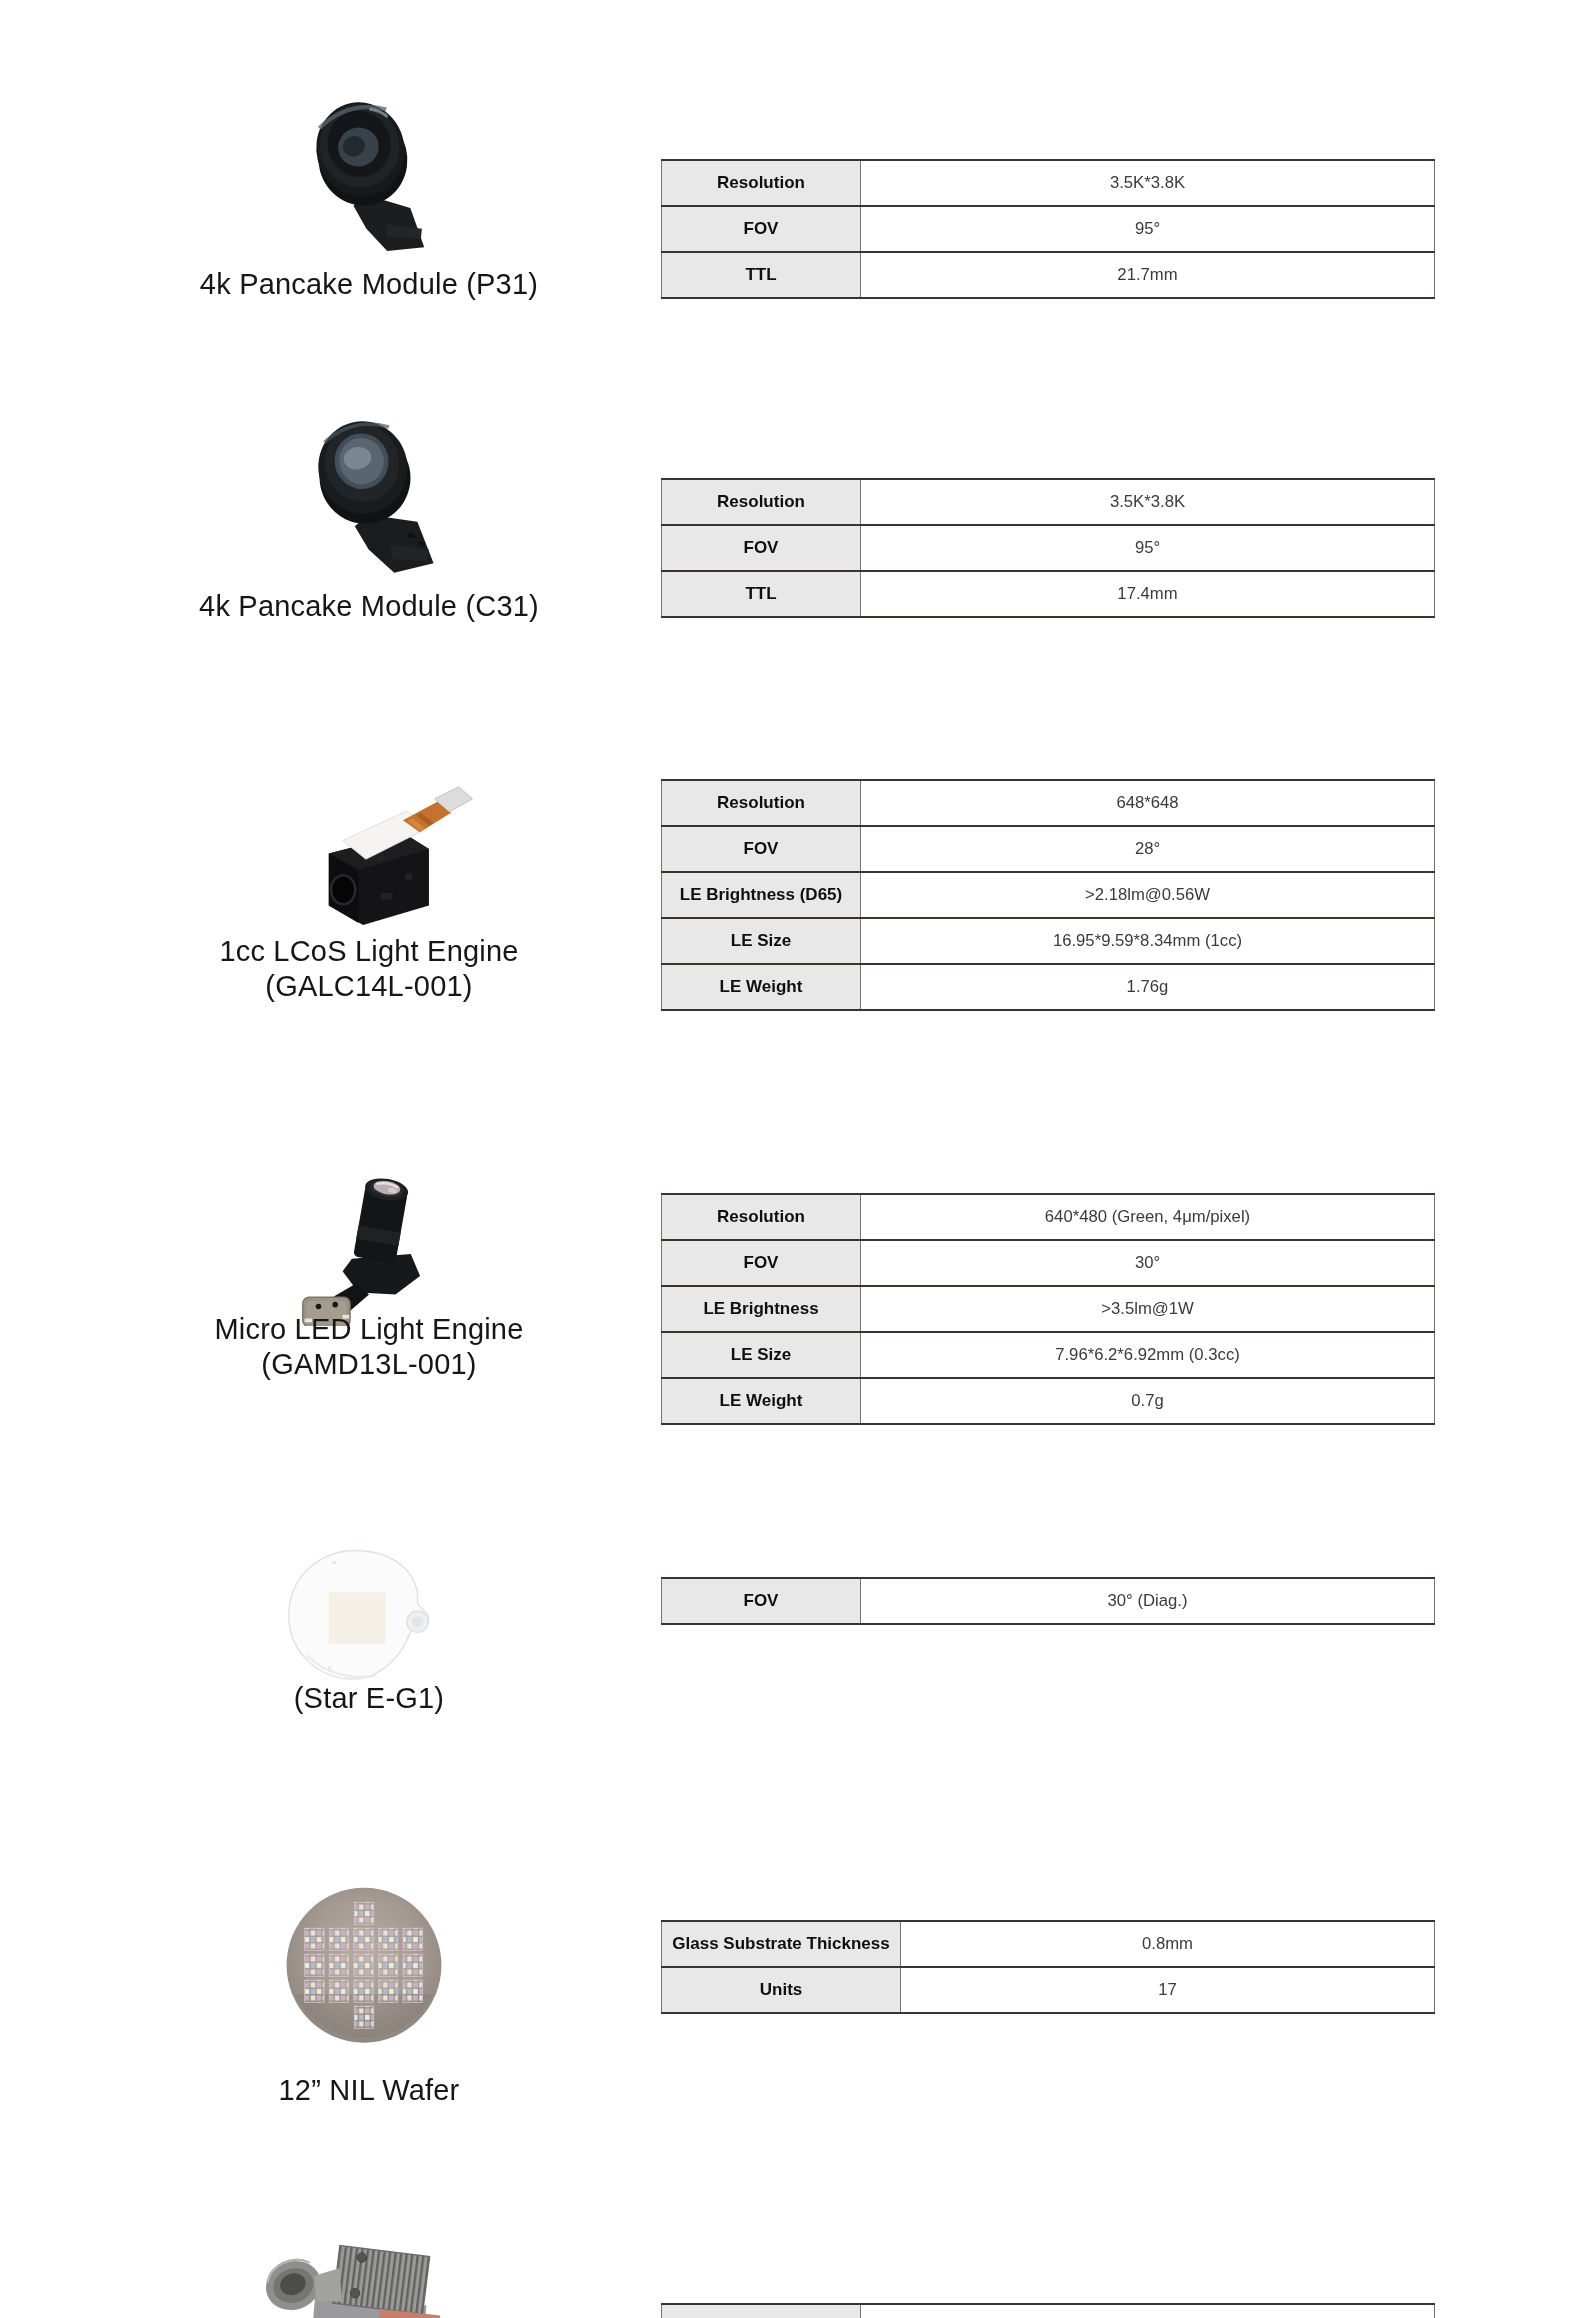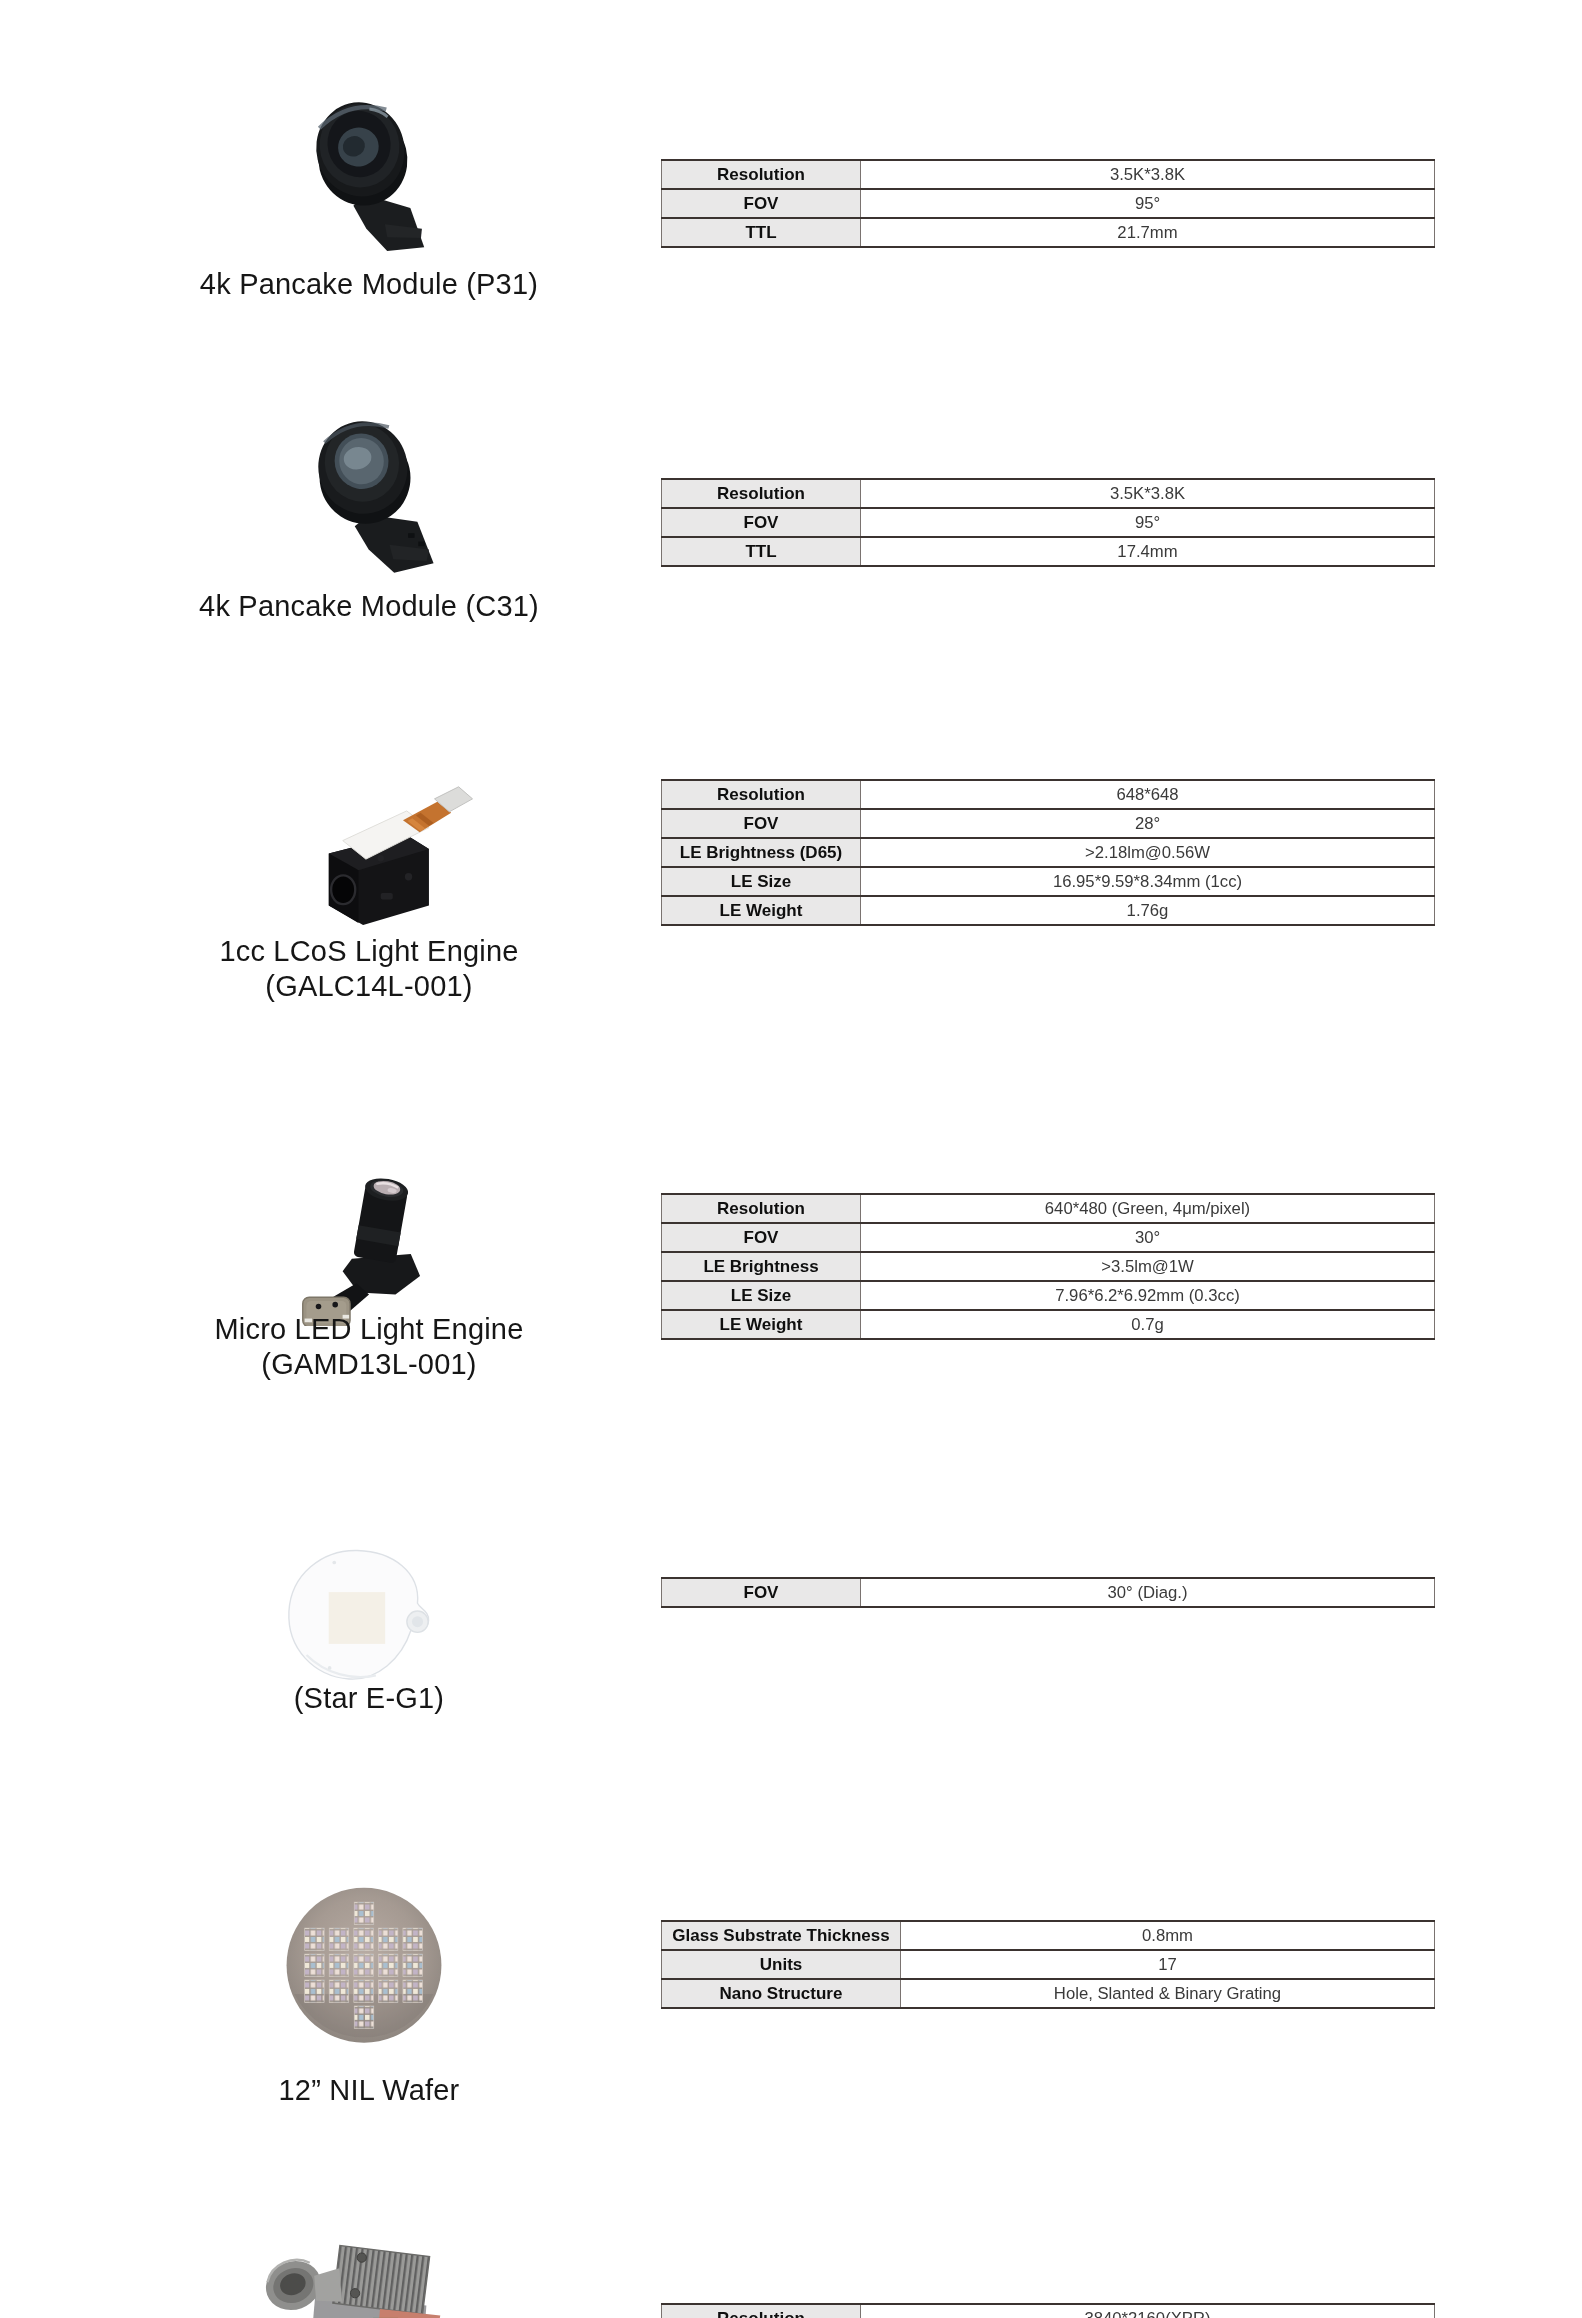--- a/index.html
+++ b/index.html
@@ -3,21 +3,21 @@
 <meta charset="utf-8">
 <style>
   html,body{margin:0;padding:0;background:#ffffff;}
   .page{position:relative;width:1583px;height:3405px;background:#ffffff;overflow:hidden;
         font-family:"Liberation Sans", sans-serif;}
   .figure{position:absolute;}
   .figure svg{display:block;width:100%;height:100%;}
   .product-label{position:absolute;left:114px;width:510px;text-align:center;
         font-size:29px;line-height:35px;color:#161616;letter-spacing:0.2px;}
   .spec-table{position:absolute;left:661px;width:774px;border-collapse:collapse;table-layout:fixed;}
-  .spec-table td{height:29px;box-sizing:border-box;padding:0 9.3px;
+  .spec-table td{height:46px;box-sizing:border-box;padding:0 9.3px;
         border-top:2.3px solid #3b3330;border-bottom:2.3px solid #3b3330;
         border-left:1.4px solid #7a7370;border-right:1.4px solid #7a7370;
         text-align:center;vertical-align:middle;overflow:hidden;}
   .spec-table .spec-key{width:199px;background:#e9e8e8;font-weight:bold;
         font-size:17px;color:#0f0f0f;}
   .spec-table.wide-key .spec-key{width:239px;}
   .spec-table .spec-value{background:#ffffff;font-size:16.7px;color:#3a3a3a;}
   
   .fig-0{left:269px;top:90px;width:204px;height:162px;}
   .lab-0{top:267px;}
@@ -291,24 +291,20 @@
     <table class="spec-table wide-key tab-5">
         <tbody>
           <tr>
             <td class="spec-key">Glass Substrate Thickness</td>
             <td class="spec-value">0.8mm</td>
           </tr>
           <tr>
             <td class="spec-key">Units</td>
             <td class="spec-value">17</td>
           </tr>
-          <tr>
-            <td class="spec-key">Nano Structure</td>
-            <td class="spec-value">Hole, Slanted &amp; Binary Grating</td>
-          </tr>
         </tbody>
       </table>
   </section>
 
   <section>
     <div class="figure fig-6">
       <svg viewBox="0 0 520 370">
         <defs>
           <pattern id="fins" width="12" height="12" patternUnits="userSpaceOnUse">
             <rect width="12" height="12" fill="#9a9a98"></rect>

